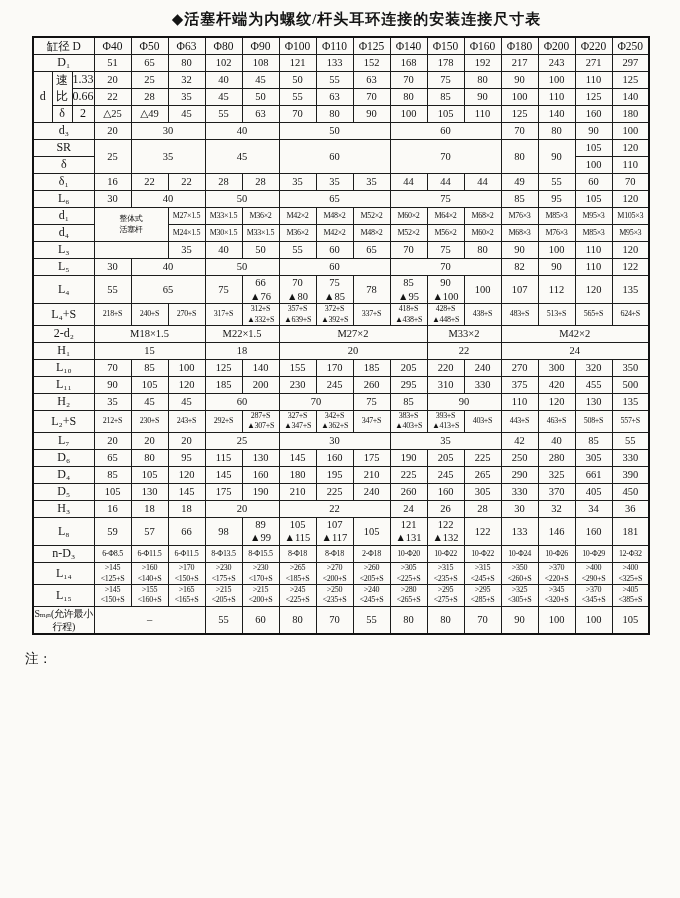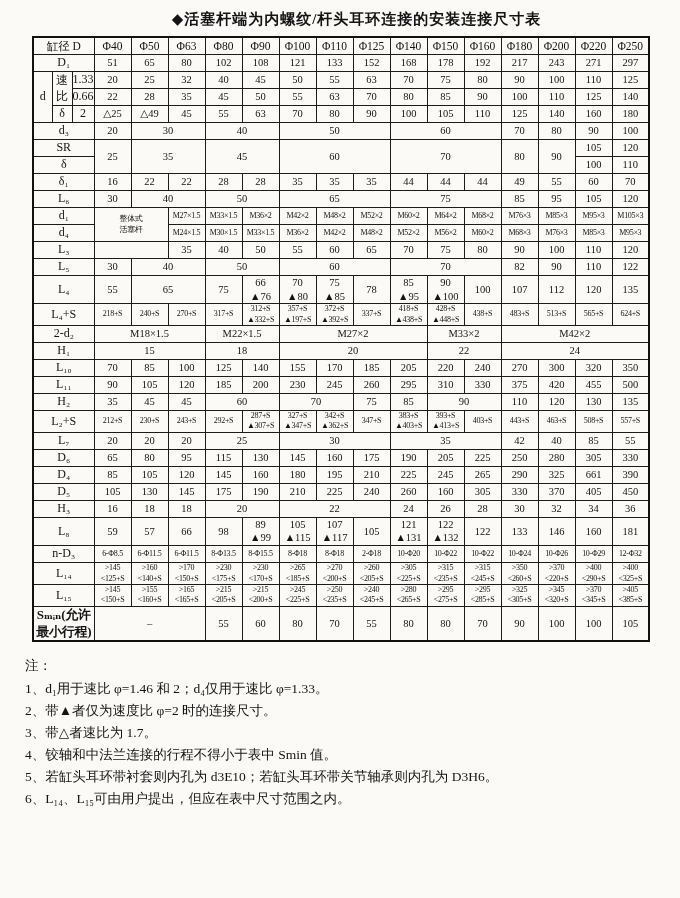--- a/index.html
+++ b/index.html
@@ -31,21 +31,21 @@
     padding:0;
     height:16px;
     font-size:10.5px;
     line-height:1.3;
     white-space:pre-line;
     overflow:hidden;
   }
   table.dim td.hd{font-size:11.5px;}
   table.dim td.lbl{font-size:12px;}
   table.dim td.sm{font-size:8px;letter-spacing:-0.3px;}
-  table.dim td.lbl.sm{font-size:13px;letter-spacing:-0.3px;font-weight:bold;}
+  table.dim td.lbl.sm{font-size:10px;letter-spacing:-0.3px;}
   .notes{
     margin:13px 0 0 10px;
     font-size:13.5px;
     line-height:1.62;
   }
   .notes .note-heading{margin-bottom:1px;}
   .notes div{white-space:pre-line;}
 </style>
 </head>
 <body>
@@ -316,21 +316,21 @@
         </tr>
         <tr>
           <td colspan="3" class="lbl">L₄+S</td>
           <td class="sm">218+S</td>
           <td class="sm">240+S</td>
           <td class="sm">270+S</td>
           <td class="sm">317+S</td>
           <td class="sm">312+S
 ▲332+S</td>
           <td class="sm">357+S
-▲197+S</td>
+▲639+S</td>
           <td class="sm">372+S
 ▲392+S</td>
           <td class="sm">337+S</td>
           <td class="sm">418+S
 ▲438+S</td>
           <td class="sm">428+S
 ▲448+S</td>
           <td class="sm">438+S</td>
           <td class="sm">483+S</td>
           <td class="sm">513+S</td>
@@ -630,16 +630,15 @@
           <td>90</td>
           <td>100</td>
           <td>100</td>
           <td>105</td>
         </tr>
       </tbody>
   </table>
 
   <div class="notes">
     <div class="note-heading">注：</div>
-    <div><div>1、d₁用于速比 φ=1.46 和 2；d₄仅用于速比 φ=1.33。</div><div>2、带▲者仅为速度比 φ=2 时的连接尺寸。</div><div>3、带△者速比为 1.7。</div><div>4、铰轴和中法兰连接的行程不得小于表中 Smin 值。</div><div>5、若缸头耳环带衬套则内孔为 d3E10；若缸头耳环带关节轴承则内孔为 D3H6。</div><div>6、L₁₄、L₁₅可由用户提出，但应在表中尺寸范围之内。</div></div>
   </div>
 
 </div>
 
 </body></html>

